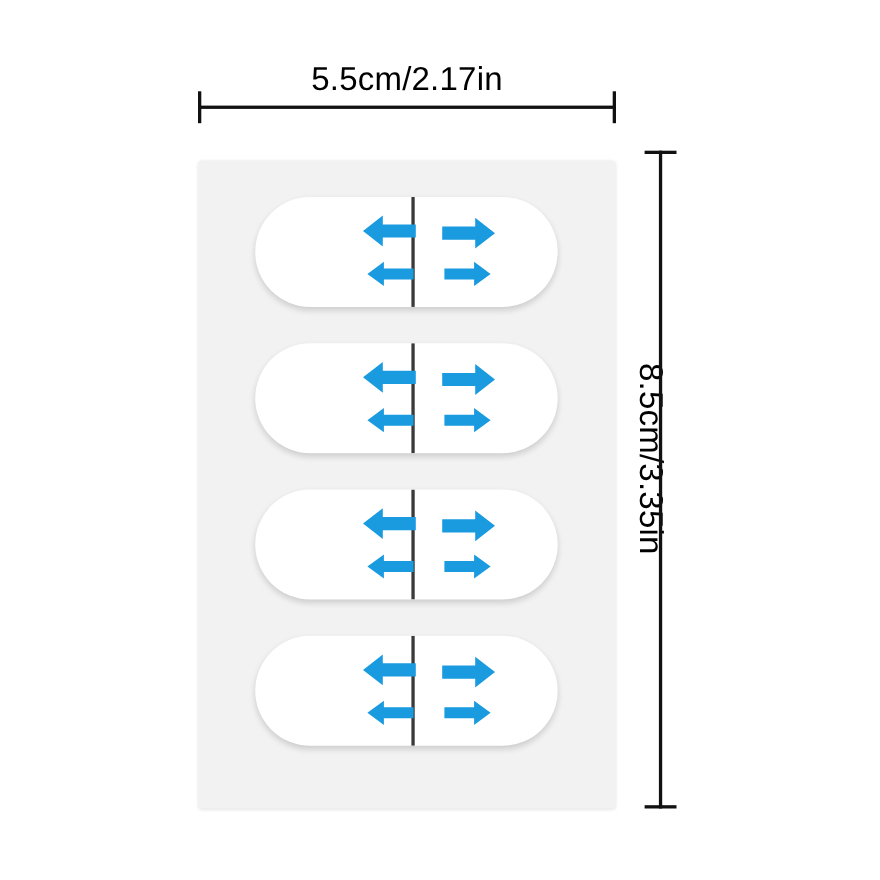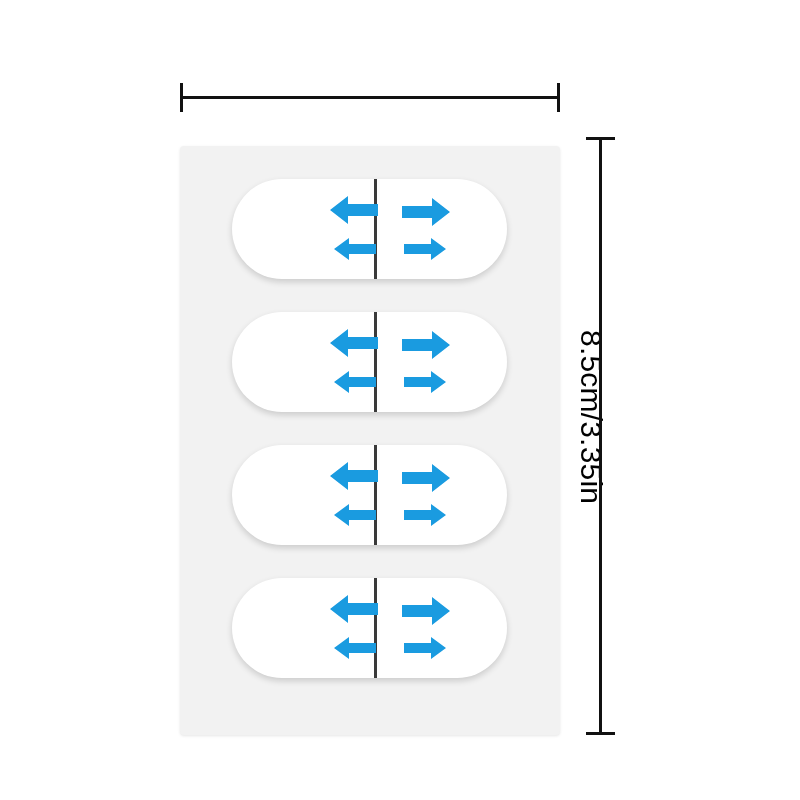--- a/index.html
+++ b/index.html
@@ -127,20 +127,21 @@
   .arrow.left-top     { left: 6px;   top: 0px;  }
   .arrow.right-top    { left: 78px;  top: 2px;  }
   .arrow.left-bottom  { left: 10px;  top: 42px; }
   .arrow.right-bottom { left: 80px;  top: 42px; }
 </style>
 </head>
 <body>
 
 <div id="stage">
 
+  <div id="dim-width-label" class="dim-label">5.5cm/2.17in</div>
 
   <div id="dim-width-line">
     <span class="tick start"></span>
     <span class="tick end"></span>
   </div>
 
   <div id="dim-height-label" class="dim-label">8.5cm/3.35in</div>
 
   <div id="dim-height-line">
     <span class="tick start"></span>

